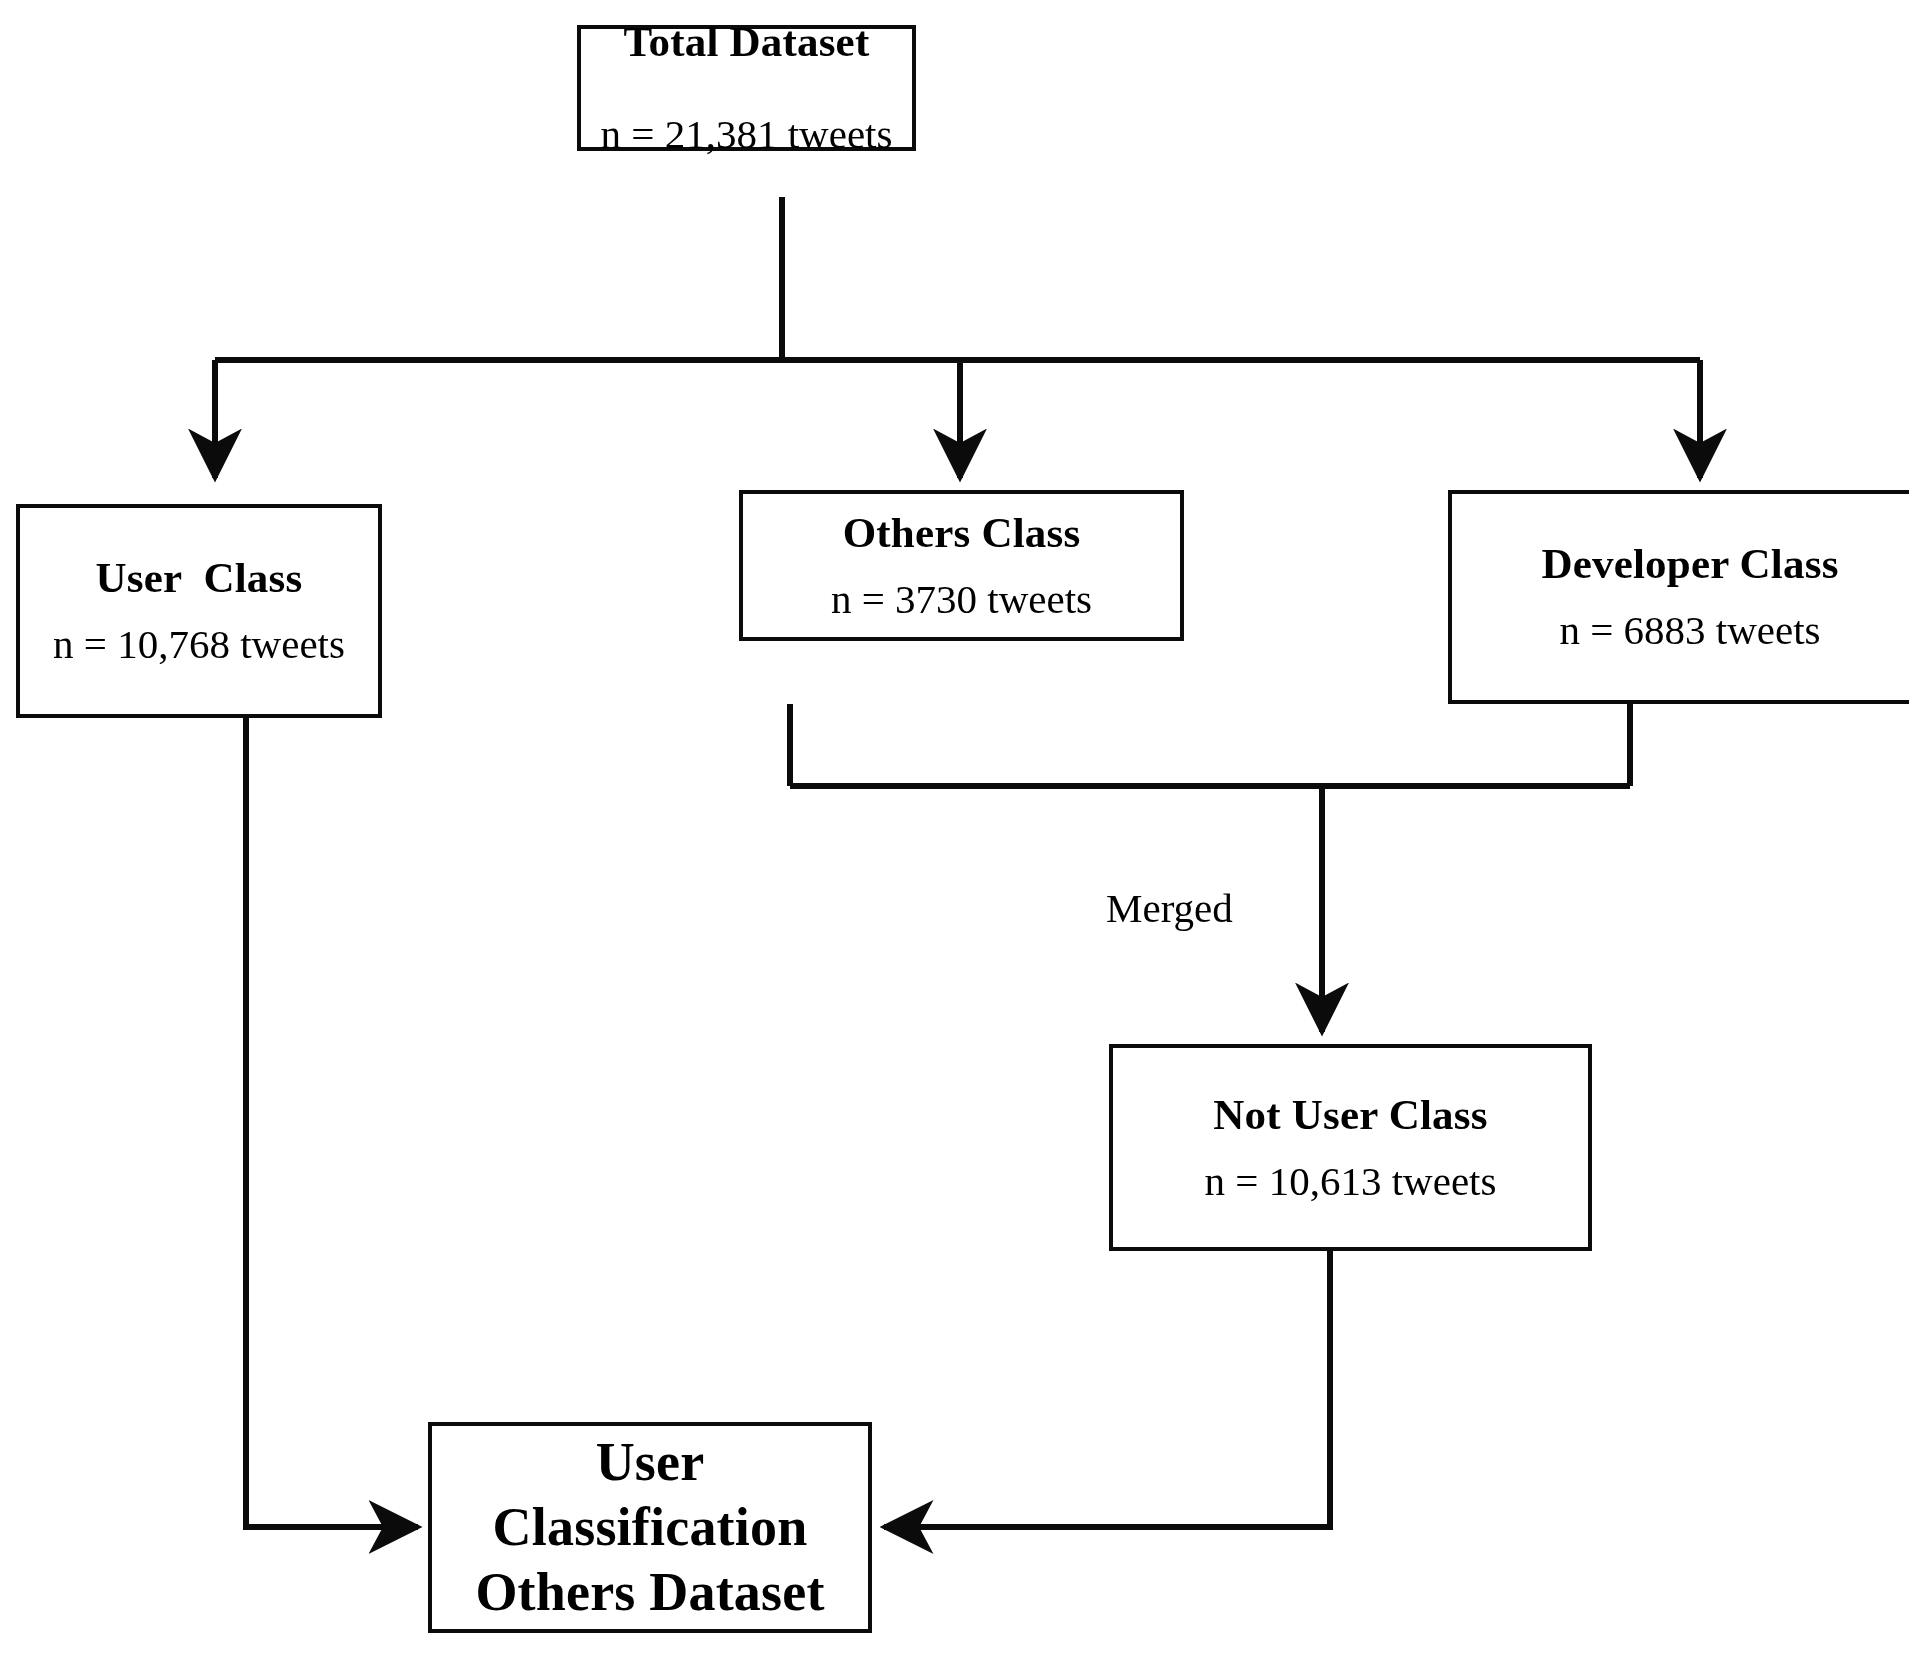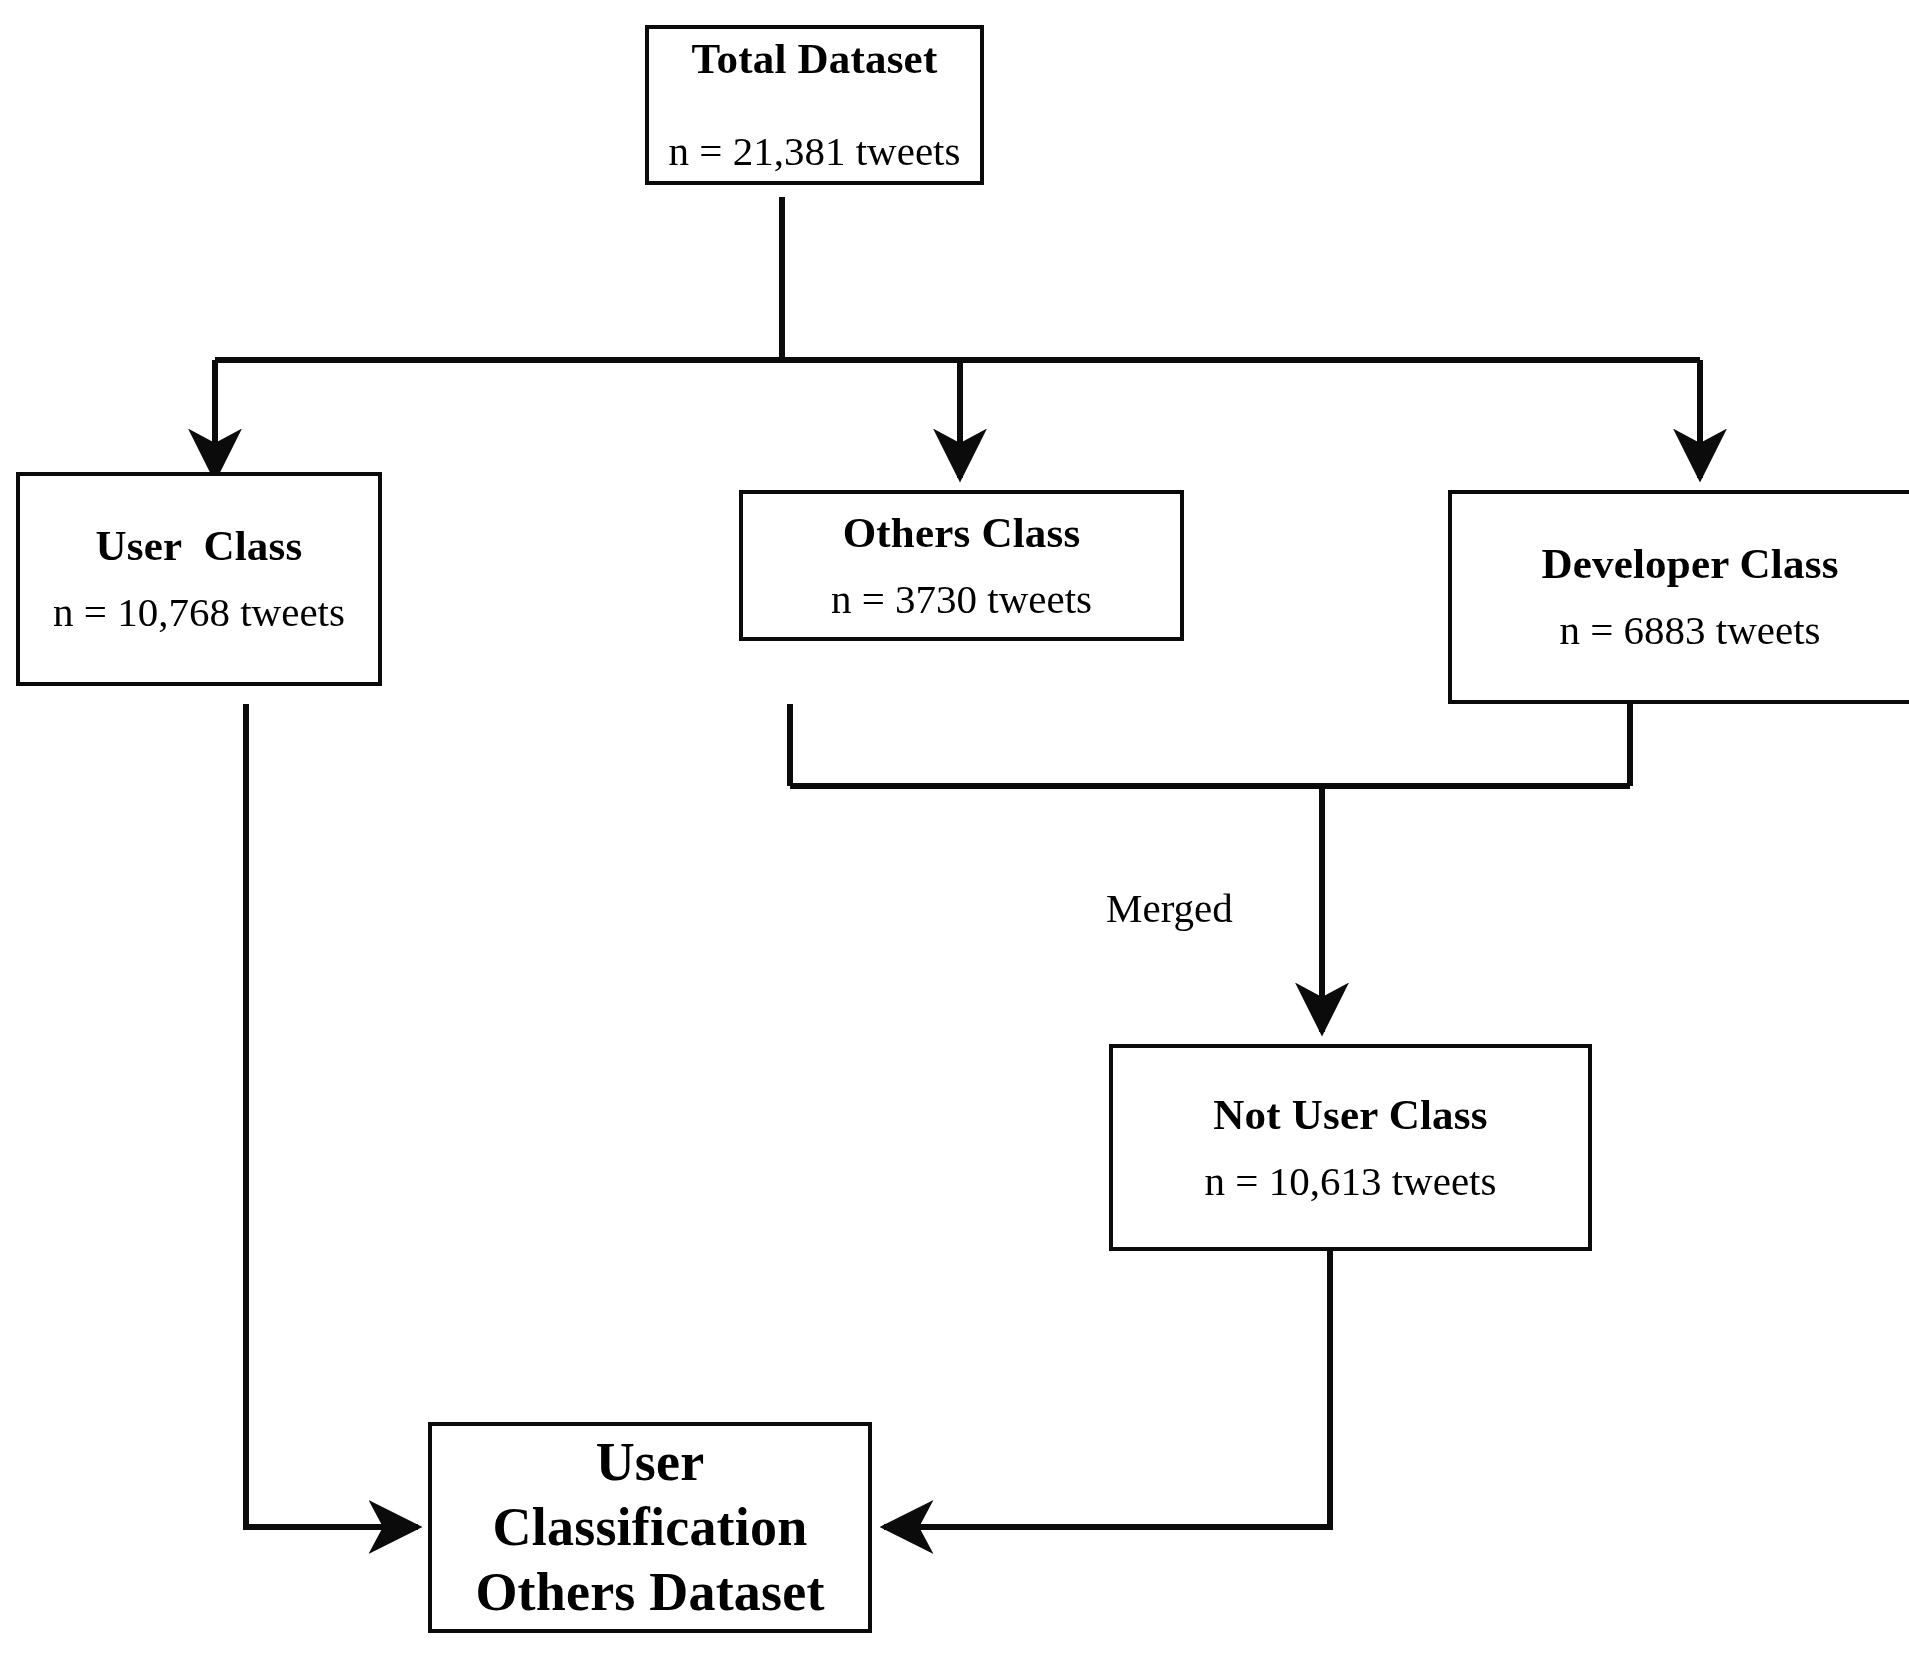--- a/index.html
+++ b/index.html
@@ -49,22 +49,22 @@
     font-size: 41px;
     line-height: 1.14;
     margin-top: 19px;
     white-space: pre;
   }
   .node.multiline .title {
     font-size: 43px;
     line-height: 1.2;
   }
   
-  #node-total        { left: 645px;  top: 25px;   width: 339px; height: 160px; gap: 24px; }
-  #node-user         { left: 16px;   top: 472px;  width: 366px; height: 214px; }
+  #node-total        { left: 577px;  top: 25px;   width: 339px; height: 126px; gap: 24px; }
+  #node-user         { left: 16px;   top: 504px;  width: 366px; height: 214px; }
   #node-others       { left: 739px;  top: 490px;  width: 445px; height: 151px; }
   #node-developer    { left: 1448px; top: 490px;  width: 476px; height: 214px; padding-left: 8px; }
   #node-notuser      { left: 1109px; top: 1044px; width: 483px; height: 207px; }
   #node-final        { left: 428px;  top: 1422px; width: 444px; height: 211px; }
 
   #node-total .title  { margin-bottom: 2px; }
   #node-final .title  { font-size: 54px; }
 
   .edge-label {
     position: absolute;

